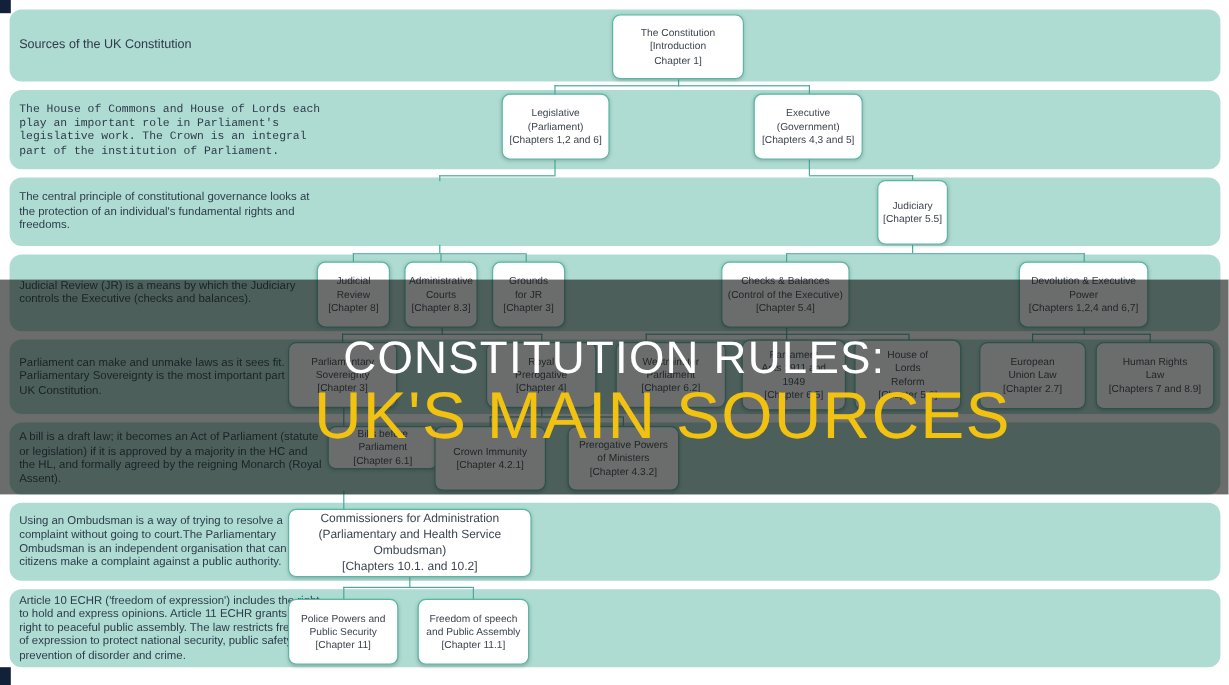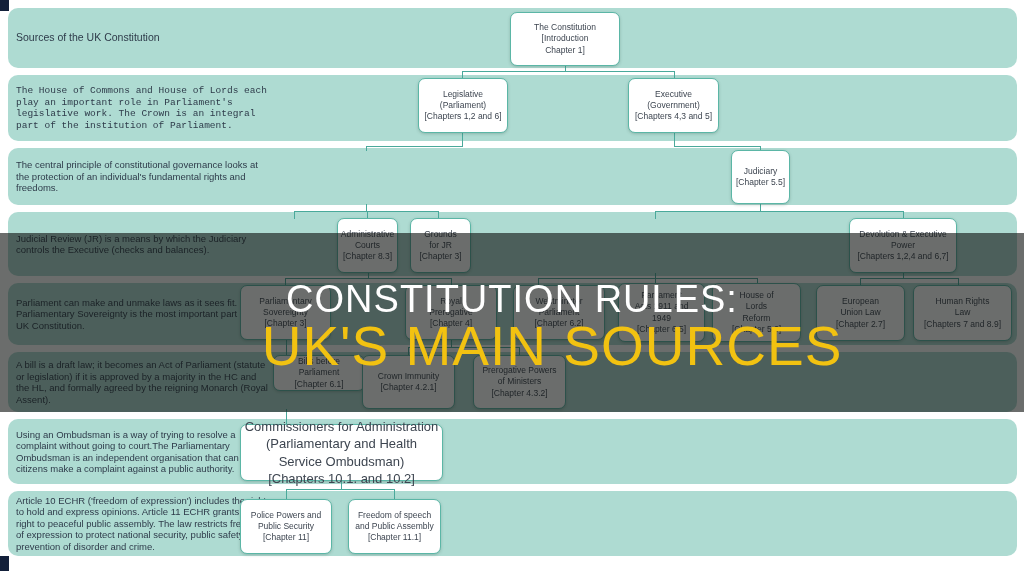--- a/index.html
+++ b/index.html
@@ -18,21 +18,21 @@
   }
   .band-text.big{font-size:10.5px;}
   .seg{position:absolute;background:var(--connector);z-index:2;}
   .node{
     position:absolute;background:#ffffff;border:1px solid var(--box-border);
     border-radius:7px;box-shadow:0 1px 3px rgba(40,70,60,.25);
     display:flex;align-items:center;justify-content:center;text-align:center;
     color:var(--box-text);font-size:8.5px;line-height:1.32;
     white-space:pre-line;z-index:3;padding:2px;box-sizing:border-box;
   }
-  .node.wide{font-size:13px;}
+  .node.wide{font-size:10px;}
   #overlay{
     position:absolute;left:0;top:233px;width:1024px;height:179px;
     background:rgba(16,20,18,0.62);z-index:5;
   }
   .title-line{
     position:absolute;left:0;width:1024px;text-align:center;z-index:6;
     font-weight:500;letter-spacing:1px;
   }
   #title1{top:278px;font-size:38px;color:var(--title1);}
   #title2{top:314px;font-size:55px;color:var(--title2);padding-left:40px;}
@@ -115,26 +115,32 @@
 [Introduction
 Chapter 1]</div>
     <div class="node" style="left: 418px; top: 78px; width: 90px; height: 55px;">Legislative
 (Parliament)
 [Chapters 1,2 and 6]</div>
     <div class="node" style="left: 628px; top: 78px; width: 91px; height: 55px;">Executive
 (Government)
 [Chapters 4,3 and 5]</div>
     <div class="node" style="left: 731px; top: 150px; width: 59px; height: 54px;">Judiciary
 [Chapter 5.5]</div>
+    <div class="node" style="left: 264px; top: 218px; width: 61px; height: 55px;">Judicial
+Review
+[Chapter 8]</div>
     <div class="node" style="left: 337px; top: 218px; width: 61px; height: 55px;">Administrative
 Courts
 [Chapter 8.3]</div>
     <div class="node" style="left: 410px; top: 218px; width: 61px; height: 55px;">Grounds
 for JR
 [Chapter 3]</div>
+    <div class="node" style="left: 601px; top: 218px; width: 107px; height: 55px;">Checks &amp; Balances
+(Control of the Executive)
+[Chapter 5.4]</div>
     <div class="node" style="left: 849px; top: 218px; width: 108px; height: 55px;">Devolution &amp; Executive
 Power
 [Chapters 1,2,4 and 6,7]</div>
     <div class="node" style="left: 240px; top: 285px; width: 91px; height: 55px;">Parliamentary
 Sovereignty
 [Chapter 3]</div>
     <div class="node" style="left: 405px; top: 285px; width: 92px; height: 55px;">Royal
 Prerogative
 [Chapter 4]</div>
     <div class="node" style="left: 513px; top: 285px; width: 92px; height: 55px;">Westminster

